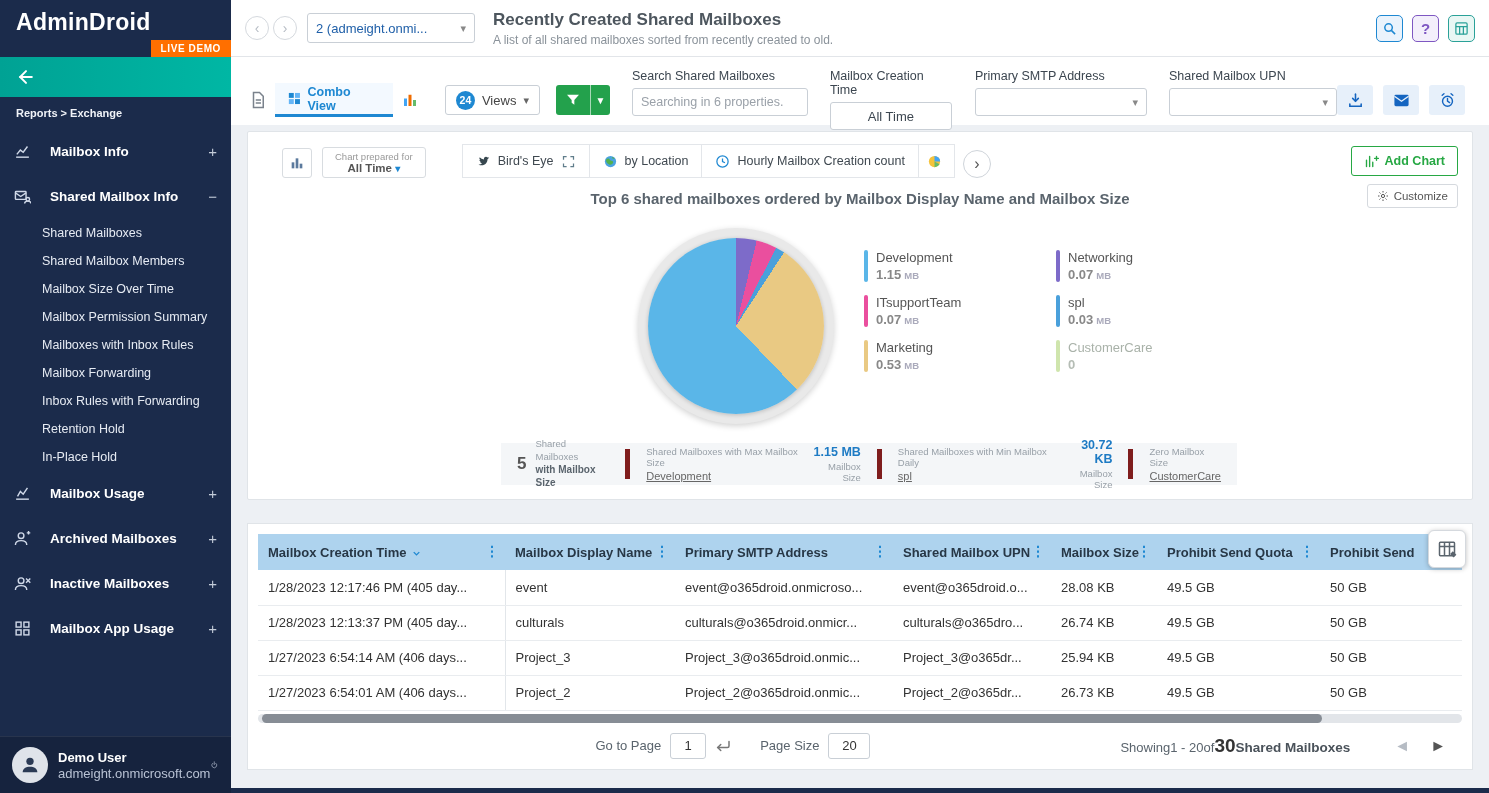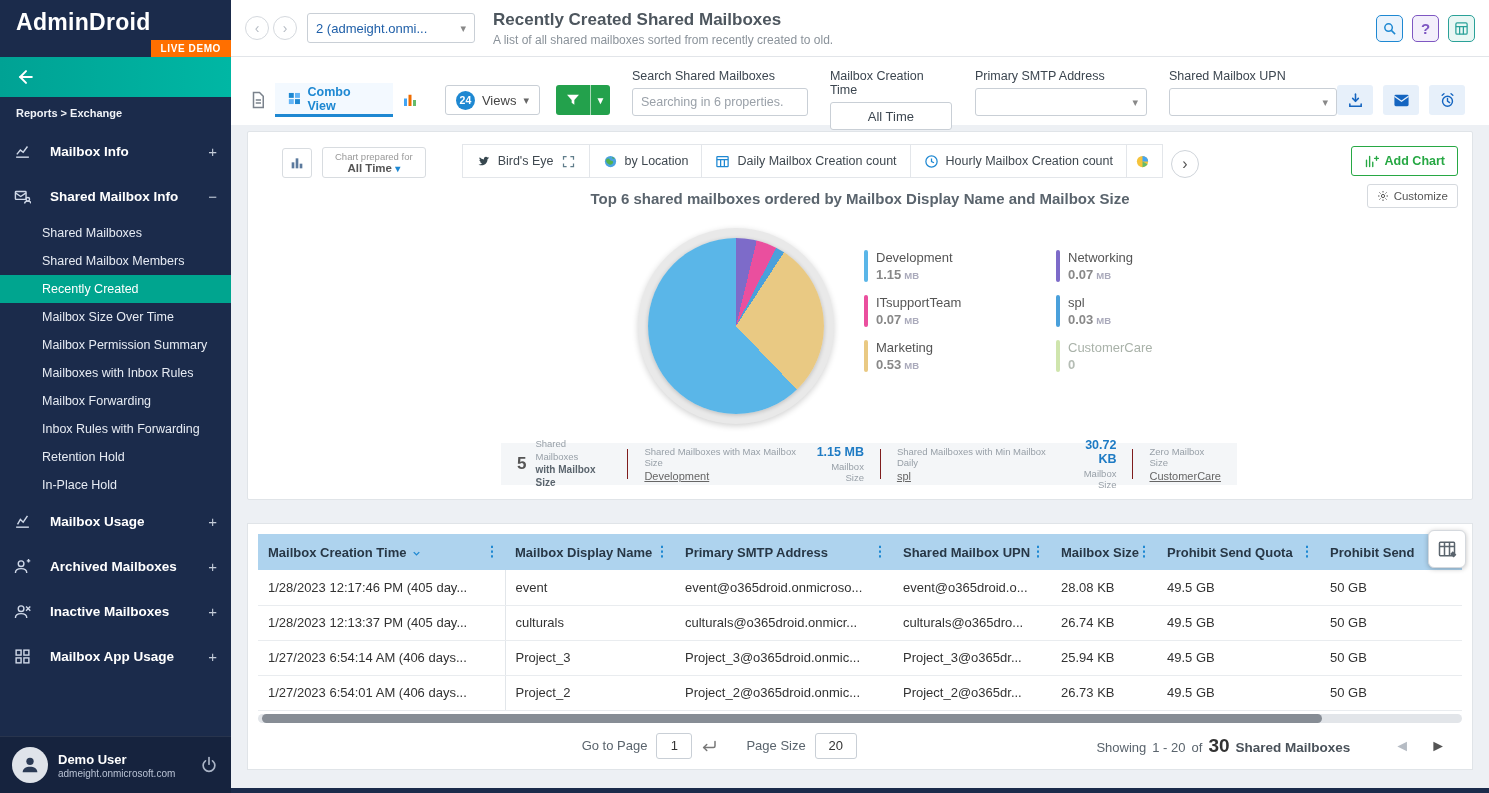--- a/index.html
+++ b/index.html
@@ -18,21 +18,21 @@
   .nav-section .icon { width:17px; height:17px; margin-right:11px; color:#cfd8e8; flex:none; }
   .nav-section .lbl { flex:1; font-size:13.5px; font-weight:bold; color:#fff;padding-left:8px; }
   .nav-section .toggle { font-size:15px; color:#c3cbd8; }
   .nav-sub { height:28px; display:flex; align-items:center; padding:0 14px 0 42px; font-size:12.5px; color:#e6ebf3; cursor:pointer; }
   .nav-sub.selected { background:#00a58f; color:#fff; }
   .user-box { position:absolute; bottom:0; left:0; width:231px; height:57px; display:flex; align-items:center; padding:0 12px; background:#16233e; border-top:1px solid rgba(255,255,255,.08); }
   .avatar { width:36px; height:36px; border-radius:50%; background:#dfe3ea; display:flex; align-items:center; justify-content:center; flex:none; }
   .avatar svg { width:22px; height:22px; color:#2b3a55; }
   .user-meta { margin-left:10px; flex:1; }
   .user-name { font-size:13px; font-weight:bold; }
-  .user-email { font-size:10px; color:#b8c2d4; margin-top:1px; }
+  .user-email { font-size:13px; color:#b8c2d4; margin-top:1px; }
   .power { width:20px; height:20px; color:#aab4c6; cursor:pointer; }
 
   
   .main { position:absolute; left:231px; top:0; width:1258px; height:793px; background:#edf0f4; }
   .hdr { height:57px; background:#fff; border-bottom:1px solid #e2e5e9; display:flex; align-items:center; padding:0 14px; }
   .nav-circ { width:24px; height:24px; border-radius:50%; border:1px solid #d5d9de; background:#fff; color:#b6bcc4; font-size:14px; display:flex; align-items:center; justify-content:center; cursor:pointer; }
   .nav-circ + .nav-circ { margin-left:4px; }
   .tenant { margin-left:10px; width:168px; height:30px; border:1px solid #c9cfd6; border-radius:3px; display:flex; align-items:center; padding:0 8px; font-size:13px; color:#1f5fa8; cursor:pointer; background:#fff; }
   .tenant .caret { margin-left:auto; color:#888; font-size:11px; }
   .title-block { margin-left:18px; }
@@ -96,21 +96,21 @@
   .legend { position:absolute; left:616px; top:118px; display:grid; grid-template-columns:158px 158px; column-gap:34px; row-gap:13px; }
   .leg-item { display:flex; gap:8px; }
   .leg-bar { width:4px; height:32px; border-radius:2px; flex:none; }
   .leg-name { font-size:13px; color:#555; }
   .leg-val { font-size:13px; font-weight:bold; color:#888; margin-top:2px; }
   .leg-unit { font-size:9.5px; color:#aab; margin-left:3px; }
   .leg-item.muted .leg-name { color:#a9b2a9; }
   .leg-item.muted .leg-val { color:#b5bdb5; }
   .stats-strip { position:absolute; left:253px; bottom:14px; width:736px; height:42px; background:#f4f6f8; display:flex; align-items:center; }
   .seg { display:flex; align-items:center; gap:9px; padding:0 16px; height:30px; }
-  .seg + .seg { border-left:1px solid #7f1d1d; }
+  .seg + .seg { border-left:5px solid #7f1d1d; }
   .seg-big { font-size:17px; font-weight:bold; color:#555; }
   .seg-small { font-size:9.5px; color:#98a0a8; line-height:1.3; }
   .seg-small b { color:#5a646d; font-size:10px; }
   .seg-stack .tiny { font-size:9.5px; color:#98a0a8; }
   .seg-stack .link { font-size:11px; color:#666; text-decoration:underline; margin-top:2px; cursor:pointer; }
   .seg-val { text-align:right; }
   .seg-val .v { font-size:12.5px; font-weight:bold; color:#1e7bc4; }
   .seg-val .s { font-size:9.5px; color:#98a0a8; margin-top:2px; }
 
   
@@ -123,21 +123,21 @@
   .grid td.c0 { border-right:1px solid #e2e6ea; }
   .col-chooser { position:absolute; right:6px; top:6px; width:38px; height:38px; background:#fff; border:1px solid #d5d9de; border-radius:6px; box-shadow:0 1px 5px rgba(0,0,0,.25); display:flex; align-items:center; justify-content:center; color:#5a646d; cursor:pointer; z-index:3; }
   .col-chooser svg { width:20px; height:20px; }
   .hscroll { margin-top:3px; height:9px; background:#e2e5e9; border-radius:5px; position:relative; }
   .hthumb { position:absolute; left:4px; top:0; height:9px; width:88%; background:#878d95; border-radius:5px; cursor:grab; }
   .pager { height:46px; display:flex; align-items:center; font-size:13px; color:#5a646d; }
   .pg-sp1 { flex:1.35; } .pg-sp2 { flex:1; }
   .pg-label { margin-right:9px; }
   input.pg-in { width:36px; height:26px; border:1px solid #c9cfd6; border-radius:3px; text-align:center; font-size:13px; color:#333; font-family:"Liberation Sans",sans-serif; }
   .pg-enter { width:18px; height:18px; color:#777; margin:0 28px 0 8px; cursor:pointer; }
-  .showing { display:flex; align-items:baseline; gap:6px; }
+  .showing { display:flex; align-items:baseline; }
   .showing .big { font-size:19px; font-weight:bold; color:#333; }
   .showing .ent { font-size:13.5px; font-weight:bold; color:#4a525a; }
   .pg-arrows { display:flex; gap:20px; margin:0 16px 0 44px; font-size:16px; }
   .pg-arrows .prev { color:#b6bcc4; cursor:pointer; }
   .pg-arrows .next { color:#555; cursor:pointer; }
   .bottom-bar { position:absolute; left:0; bottom:0; width:100%; height:5px; background:#1b2b4b; }
 </style>
 </head>
 <body>
 
@@ -170,21 +170,20 @@
               <rect x="2" y="5" width="15" height="11" rx="1"></rect>
               <path d="M2 7l7.5 5L17 7"></path>
               <circle cx="19.5" cy="16" r="2.5"></circle>
               <path d="M15 22c0-2 2-3.5 4.5-3.5S24 20 24 22"></path>
             </svg></span>
         <span class="lbl">Shared Mailbox Info</span>
         <span class="toggle">−</span>
       </div>
       <div class="nav-sub">Shared Mailboxes</div>
       <div class="nav-sub">Shared Mailbox Members</div>
-      <div class="nav-sub selected">Recently Created</div>
       <div class="nav-sub">Mailbox Size Over Time</div>
       <div class="nav-sub">Mailbox Permission Summary</div>
       <div class="nav-sub">Mailboxes with Inbox Rules</div>
       <div class="nav-sub">Mailbox Forwarding</div>
       <div class="nav-sub">Inbox Rules with Forwarding</div>
       <div class="nav-sub">Retention Hold</div>
       <div class="nav-sub">In-Place Hold</div>
       <div class="nav-section">
         <span class="icon"><svg viewBox="0 0 24 24" fill="none" stroke="currentColor" stroke-width="2">
               <path d="M3 20h18"></path>
@@ -388,27 +387,20 @@
                 <path d="M4 9V4h5M15 4h5v5M20 15v5h-5M9 20H4v-5"></path>
               </svg>
           </div>
           <div class="ctab">
             <svg viewBox="0 0 24 24">
                 <circle cx="12" cy="12" r="9" fill="#4aa3df"></circle>
                 <path fill="#52b14e" d="M5 9c2-2.5 5-2 6 0s4 1 5 3-1 5-4 5-8-4-7-8z"></path>
                 <path fill="#52b14e" d="M15 5c1.5 0 3 1 3.5 2.5C17 8 15 7.5 14.5 6.5 14 5.7 14.2 5 15 5z"></path>
               </svg>
             <span>by Location</span>
-          </div>
-          <div class="ctab">
-            <svg viewBox="0 0 24 24" fill="none" stroke="#1e88d2" stroke-width="2">
-                <rect x="3" y="4" width="18" height="16" rx="1"></rect>
-                <path d="M3 9h18M9 9v11M15 9v11"></path>
-              </svg>
-            <span>Daily Mailbox Creation count</span>
           </div>
           <div class="ctab">
             <svg viewBox="0 0 24 24" fill="none" stroke="#1e88d2" stroke-width="2">
                 <circle cx="12" cy="12" r="9"></circle>
                 <path d="M12 7v5l4 2"></path>
               </svg>
             <span>Hourly Mailbox Creation count</span>
           </div>
           <div class="ctab partial">
             <svg viewBox="0 0 24 24">

